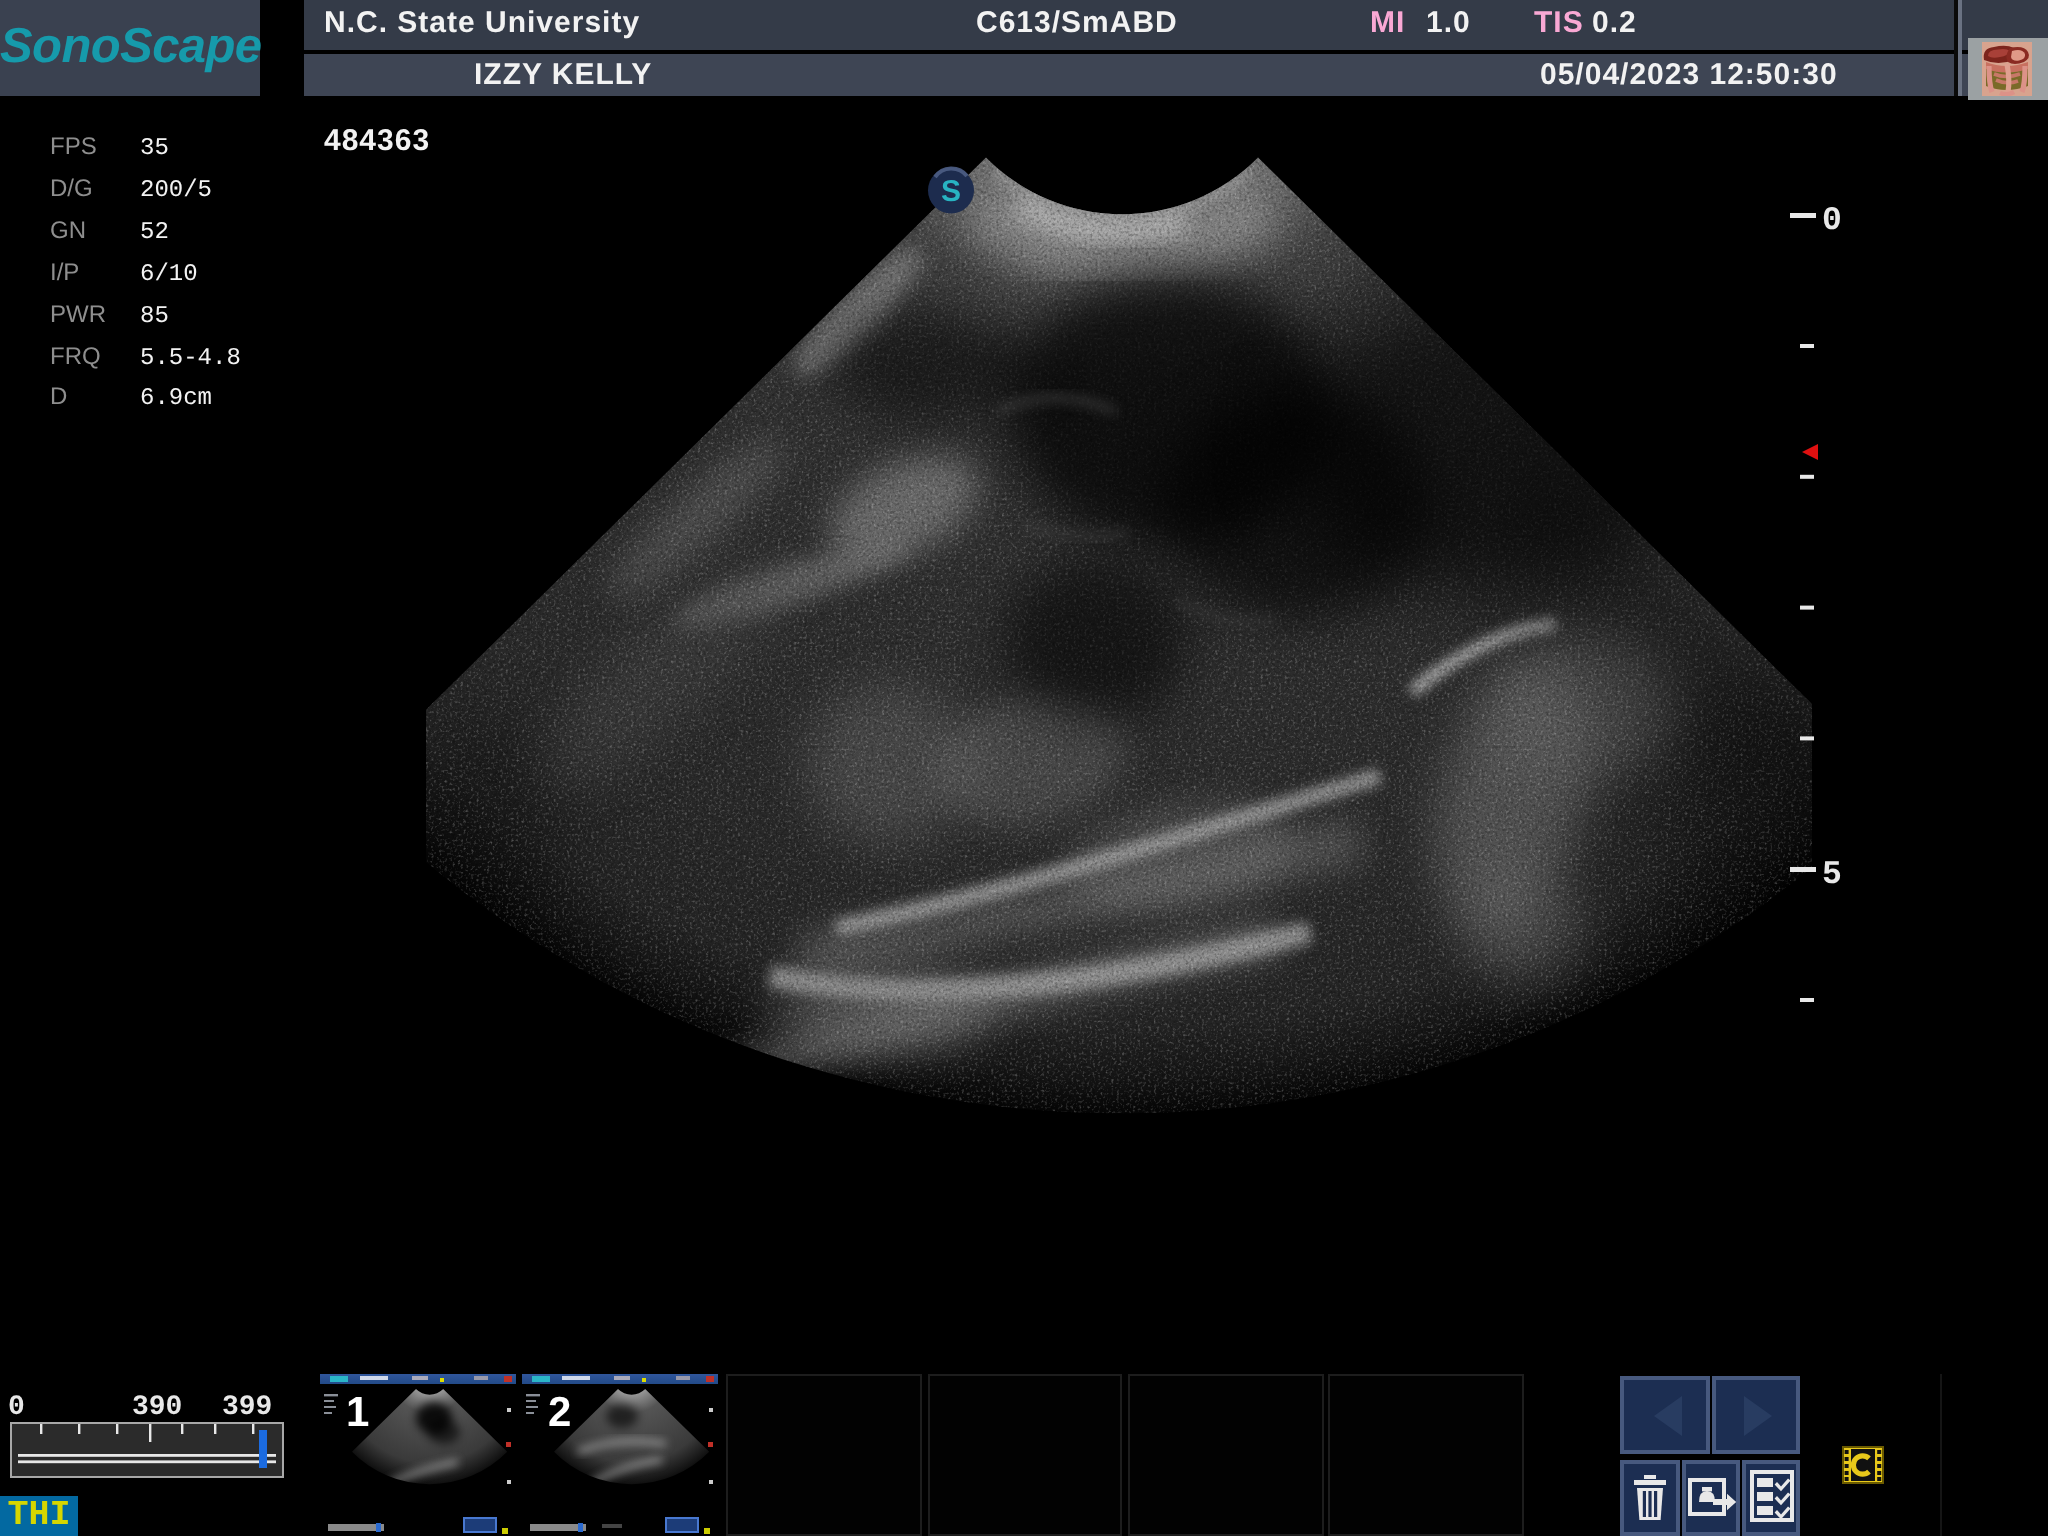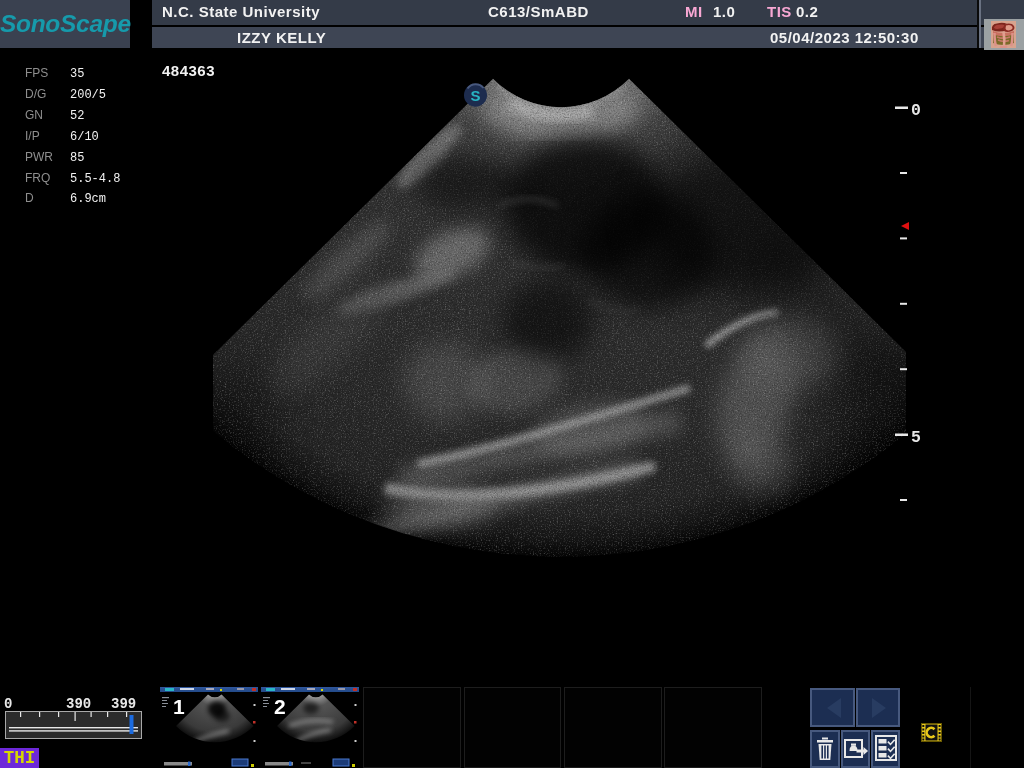--- a/index.html
+++ b/index.html
@@ -15,21 +15,21 @@
   #vline{left:979px;top:0;width:2px;height:48px;background:#6a7282;}
   #vlineb{left:977px;top:0;width:2px;height:48px;background:#0a0a0a;}
   #ptile{left:984px;top:19px;width:40px;height:31px;background:#9ba1a3;}
   
   #params{left:5px;top:64px;font-size:12px;line-height:19.9px;color:#8e8e8e;margin-left:20px;}
   #params .v{color:#f2f2f2;font-family:"Liberation Mono",monospace;}
   #params .lab{display:inline-block;width:45px;}
   
   #cinelabels{left:0px;top:696px;width:150px;color:#e8e8e8;font-family:"Liberation Mono",monospace;font-weight:bold;font-size:14px;}
   #cinebox{left:5px;top:711px;width:137px;height:28px;background:#2b2b2b;border:1px solid #a8a8a8;}
-  #thi{left:0px;top:748px;width:39px;height:20px;background:#6d28d9;color:#d6d600;
+  #thi{left:0px;top:748px;width:39px;height:20px;background:#0369a1;color:#d6d600;
        font-family:"Liberation Mono",monospace;font-weight:bold;font-size:17.5px;line-height:20px;text-align:center;}
   
   .slot{top:687px;width:97.5px;height:81px;border:1px solid #1d1d1d;background:#020202;}
   .thumb{top:687px;width:98px;height:81px;background:#000;}
   .tbar{left:0;top:0;width:100%;height:5px;background:linear-gradient(#30569c,#224a88);}
   .tnum{color:#fff;font-weight:bold;font-size:21px;text-shadow:1px 1px 1px #000;}
   
   .navbtn{top:688px;width:44.5px;height:39px;background:#1c2e52;border:2px solid #47597e;}
   .tool{top:730px;height:38px;background:#1c2e52;border:2px solid #47597e;}
   .tril{left:15px;top:8px;width:0;height:0;border-top:10px solid transparent;border-bottom:10px solid transparent;border-right:14px solid #283c61;}

